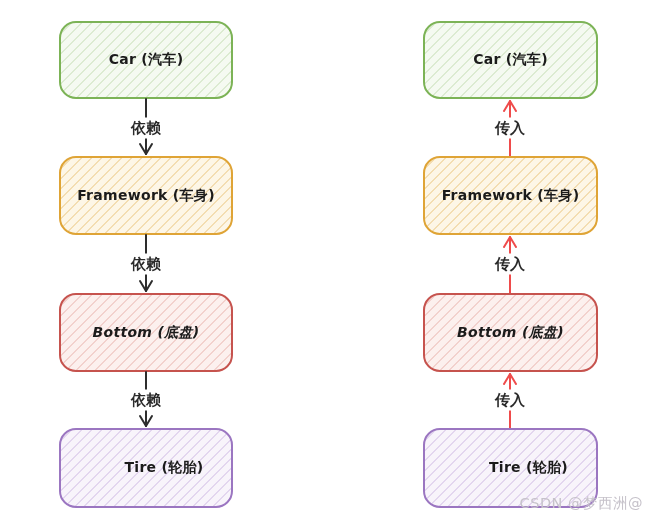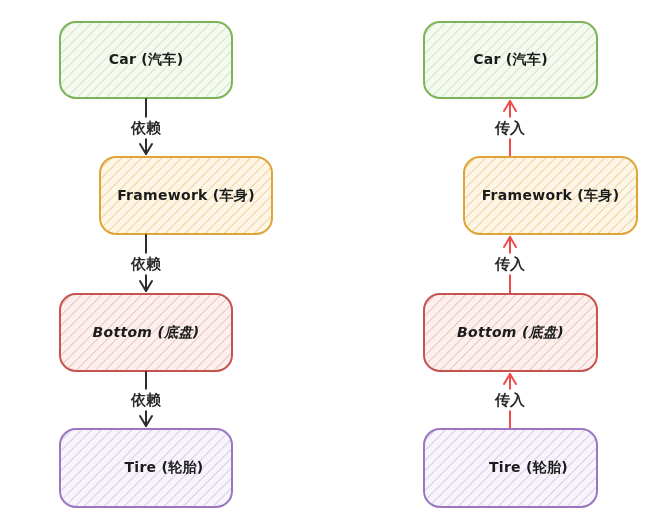--- a/index.html
+++ b/index.html
@@ -20,21 +20,20 @@
     letter-spacing:0.3px;
     text-align:center;
   }
   .node.green{
     border-color:#7cb356;
     background:repeating-linear-gradient(135deg,#dcebd1 0px,#dcebd1 1.4px,#f5faf1 1.4px,#f5faf1 7px);
   }
   .node.orange{
     border-color:#dfa436;
     background:repeating-linear-gradient(135deg,#f3ddb2 0px,#f3ddb2 1.4px,#fdf6e7 1.4px,#fdf6e7 7px);
-    margin-left:40px;
   }
   .node.red{
     border-color:#c6534e;
     background:repeating-linear-gradient(135deg,#f2d1cd 0px,#f2d1cd 1.4px,#fcf0ee 1.4px,#fcf0ee 7px);
     font-style:italic;
   }
   .node.purple{
     border-color:#9b76c1;
     background:repeating-linear-gradient(135deg,#e3d6ef 0px,#e3d6ef 1.4px,#f8f4fb 1.4px,#f8f4fb 7px);
     padding-left:36px;
@@ -110,14 +109,15 @@
   <div class="node red" style="left:423px;top:293px;width:175px;height:79px;">Bottom (底盘)</div>
 
   <svg class="arrow red" style="left:498px;top:372px;" width="24" height="56" viewBox="0 0 24 56">
     <line x1="12" y1="2" x2="12" y2="56"></line>
     <polyline points="6,12 12,2 18,12"></polyline>
   </svg>
   <span class="edge-label" style="left:510px;top:400px;">传入</span>
 
   <div class="node purple" style="left:423px;top:428px;width:175px;height:80px;">Tire (轮胎)</div>
 
+  <div class="watermark">CSDN @梦西洲@</div>
 
 </div>
 
 </body></html>

